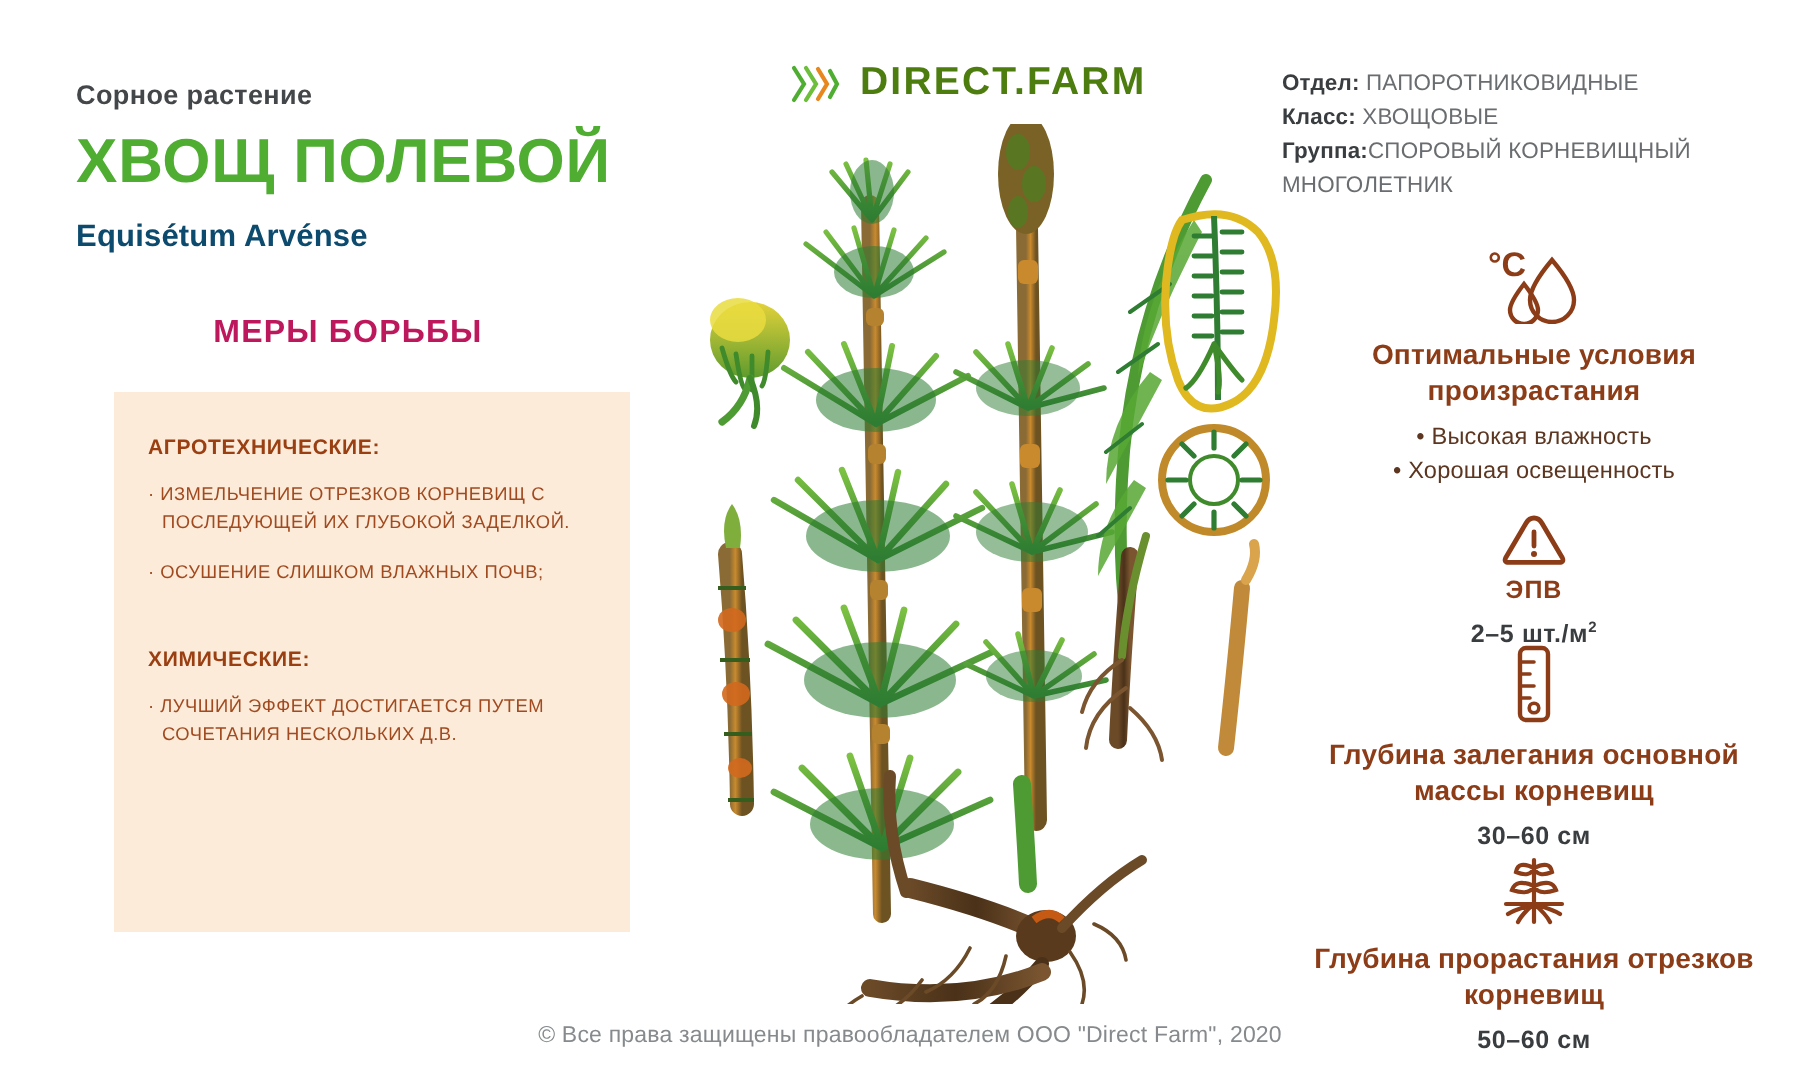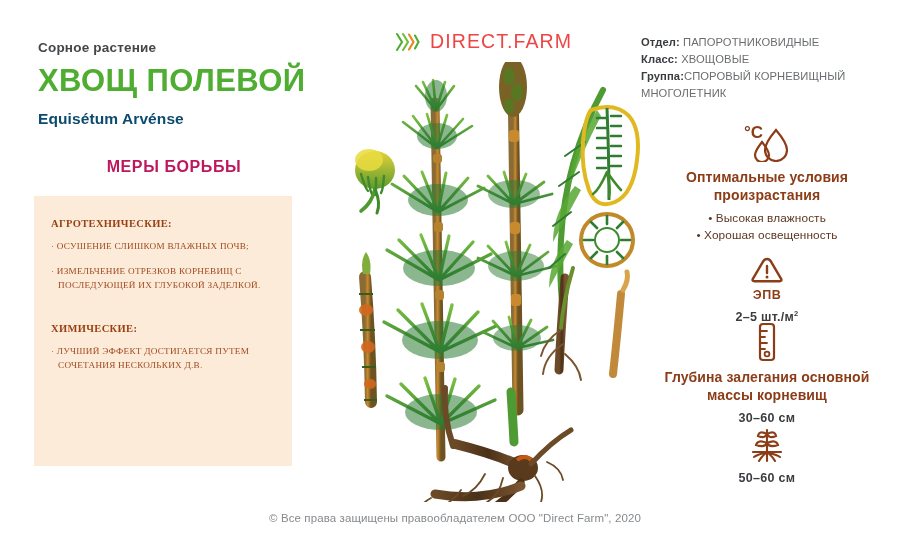--- a/index.html
+++ b/index.html
@@ -29,42 +29,41 @@
     margin-top:11px; letter-spacing:.1px;
   }
 
   .measures-title {
     position:absolute; left:38px; top:158px; width:272px;
     text-align:center; font-size:16px; font-weight:bold;
     color:#be185d; letter-spacing:.6px;
   }
 
   .measures-panel {
-    position:absolute; left:34px; top:196px;
+    position:absolute; left:57px; top:196px;
     width:258px; height:270px;
     background:#FCEBD9;
     padding:22px 16px 0 17px;
-    font-family:Liberation Serif, serif;
   }
   .m-head {
     font-size:10.5px; font-weight:bold; color:#9A3F12;
     letter-spacing:.35px; margin-bottom:11px;
   }
   .m-head.second { margin-top:30px; }
   .m-item {
     font-size:9.2px; color:#A14A20; line-height:1.52;
     letter-spacing:.25px; margin-bottom:11px;
     padding-left:7px; text-indent:-7px;
   }
 
   
   .logo { position:absolute; left:395px; top:30px; display:flex; align-items:center; gap:9px; }
   .logo-mark { width:26px; height:22px; }
   .logo-text {
-    font-size:19.5px; font-weight:normal; color:#ef4444;
+    font-size:19.5px; font-weight:bold; color:#4d7c0f;
     letter-spacing:1.1px;
   }
 
   
   .illus { position:absolute; left:335px; top:62px; width:310px; height:440px; }
 
   
   .taxonomy { position:absolute; left:641px; top:34px; width:252px; }
   .tax-row { font-size:11.2px; line-height:1.52; color:#6a6d70; letter-spacing:.1px; }
   .tax-row b { color:#3a3d40; font-weight:bold; }
@@ -108,22 +107,22 @@
   <div class="left-col">
     <div class="weed-kicker">Сорное растение</div>
     <div class="weed-name">ХВОЩ ПОЛЕВОЙ</div>
     <div class="weed-latin">Equisétum Arvénse</div>
   </div>
 
   <div class="measures-title">МЕРЫ БОРЬБЫ</div>
 
   <div class="measures-panel">
     <div class="m-head">АГРОТЕХНИЧЕСКИЕ:</div>
+    <div class="m-item">· ИЗМЕЛЬЧЕНИЕ ОТРЕЗКОВ КОРНЕВИЩ С ПОСЛЕДУЮЩЕЙ ИХ ГЛУБОКОЙ ЗАДЕЛКОЙ.</div>
     <div class="m-item">· ОСУШЕНИЕ СЛИШКОМ ВЛАЖНЫХ ПОЧВ;</div>
-    <div class="m-item">· ИЗМЕЛЬЧЕНИЕ ОТРЕЗКОВ КОРНЕВИЩ С ПОСЛЕДУЮЩЕЙ ИХ ГЛУБОКОЙ ЗАДЕЛКОЙ.</div>
     <div class="m-head second">ХИМИЧЕСКИЕ:</div>
     <div class="m-item">· ЛУЧШИЙ ЭФФЕКТ ДОСТИГАЕТСЯ ПУТЕМ СОЧЕТАНИЯ НЕСКОЛЬКИХ Д.В.</div>
   </div>
 
   <div class="logo">
     <svg class="logo-mark" viewBox="0 0 26 22">
       <g fill="none" stroke-width="2.1" stroke-linecap="round">
         <path d="M2 3 L7 11 L2 19" stroke="#4FAE32"></path>
         <path d="M8 3 L13 11 L8 19" stroke="#6DBE3A"></path>
         <path d="M14 3.5 L18.5 11 L14 18.5" stroke="#E8871E"></path>
@@ -366,17 +365,18 @@
       <svg width="44" height="38" viewBox="0 0 44 38">
         <g stroke="#8C3D18" stroke-width="2.1" fill="none" stroke-linecap="round">
           <path d="M22 4 v22"></path>
           <path d="M22 8 q-8 -4 -9 2 q7 3 9 -2 z M22 8 q8 -4 9 2 q-7 3 -9 -2 z"></path>
           <path d="M22 17 q-9 -4 -11 2 q9 3 11 -2 z M22 17 q9 -4 11 2 q-9 3 -11 -2 z"></path>
           <path d="M8 26 h28"></path>
           <path d="M22 26 q-6 5 -8 9 M22 26 q6 5 8 9 M22 26 v9 M22 26 q-10 3 -13 5 M22 26 q10 3 13 5"></path>
         </g>
       </svg>
     </div>
+    <div class="ib-title">Глубина прорастания отрезков корневищ</div>
     <div class="ib-value">50–60 см</div>
   </div>
 
   <div class="footer">© Все права защищены правообладателем  ООО "Direct Farm", 2020</div>
 </div>
 
 </body></html>

